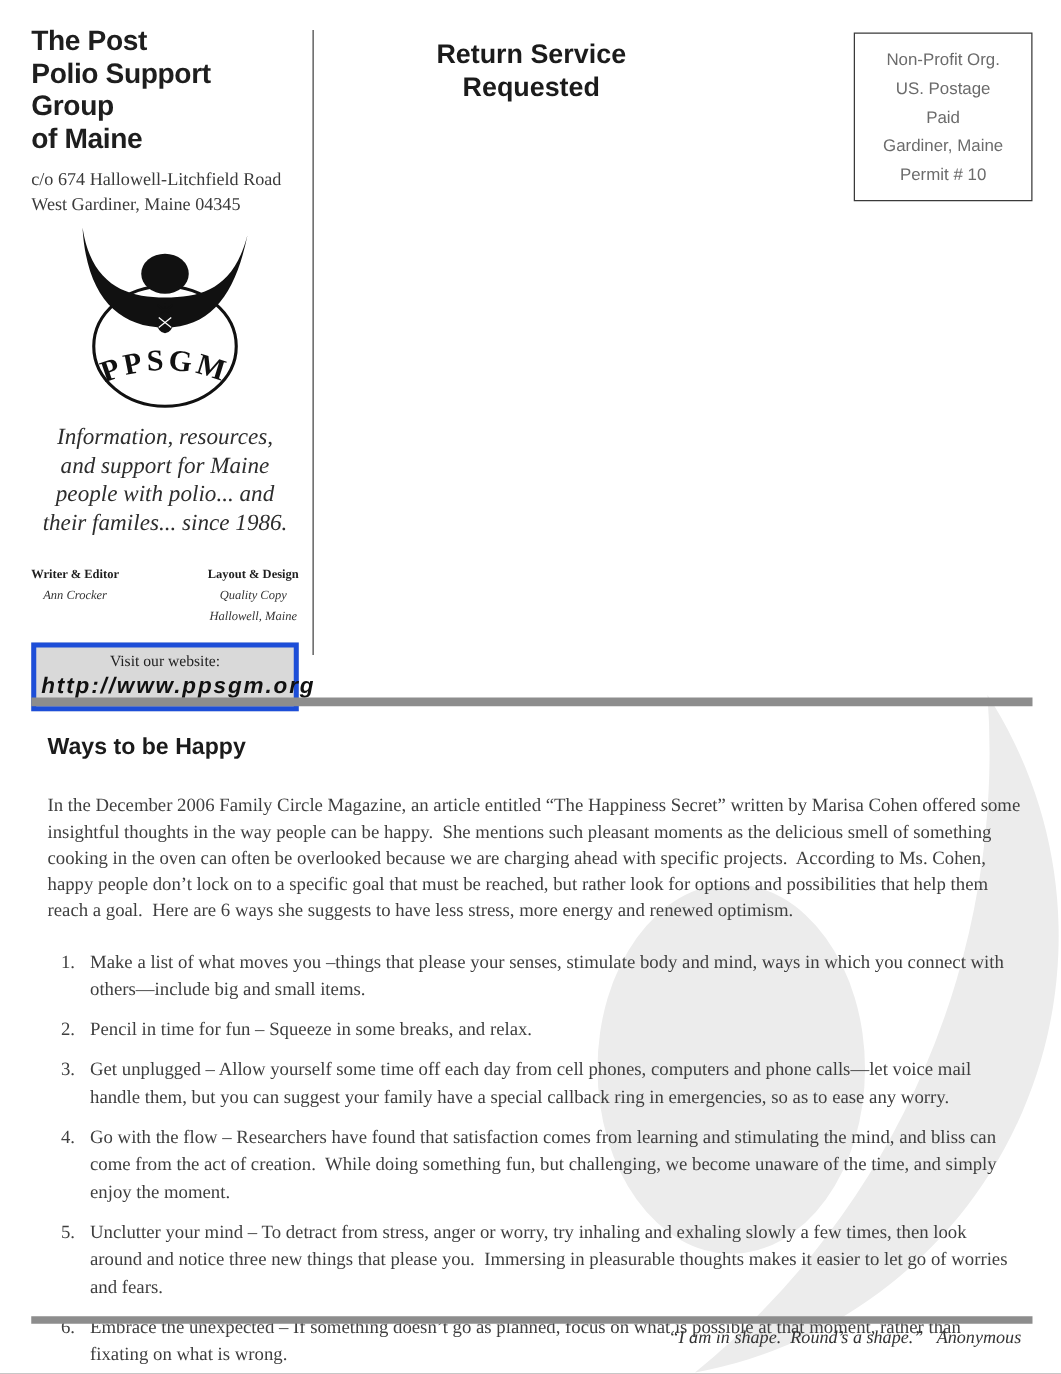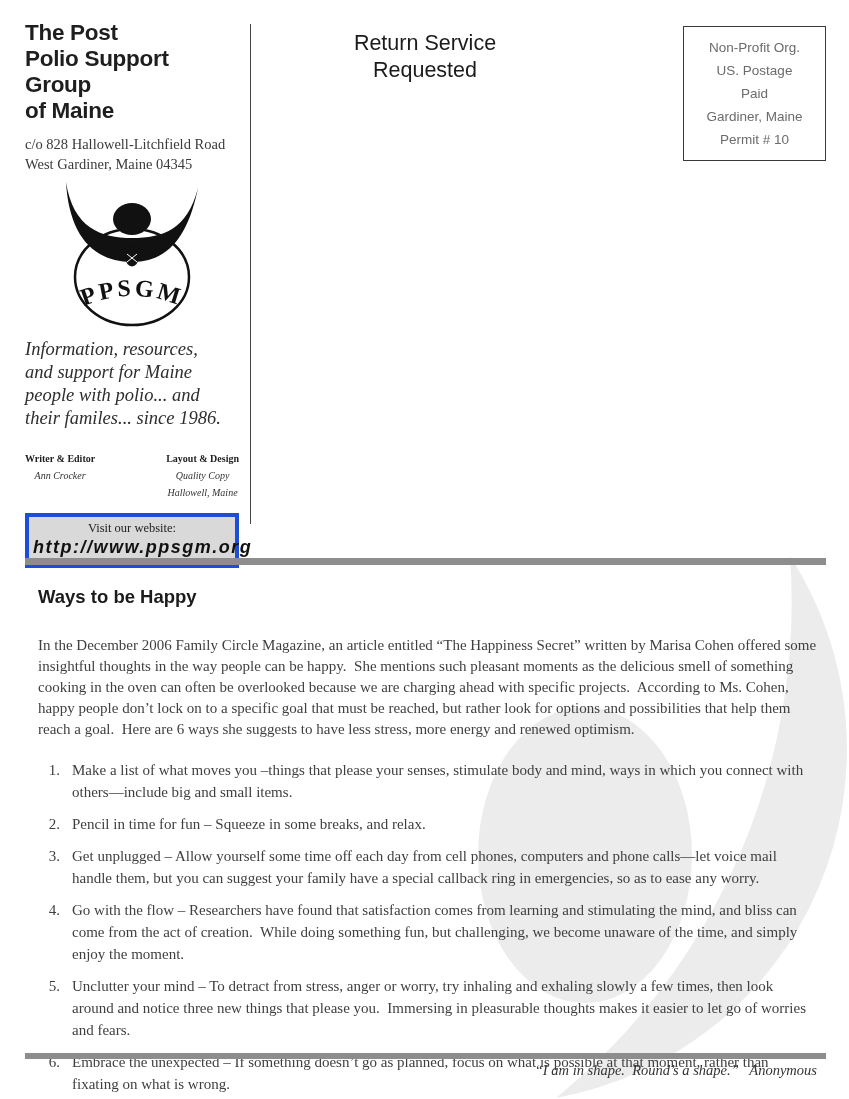--- a/index.html
+++ b/index.html
@@ -16,42 +16,42 @@
   
   .masthead-left{position:absolute;left:25px;top:20px;width:214px;z-index:1;}
   .org-name{
     font-family:"Liberation Sans", sans-serif;
     font-weight:700;font-size:22.5px;line-height:26px;
     color:#1e1e1e;letter-spacing:-0.3px;
   }
   .org-address{margin-top:10px;font-size:14.5px;line-height:20px;color:#3a3a3a;}
   .logo-wrap{width:150px;margin:6px auto 0 auto;}
   .tagline{
-    margin-top:4px;text-align:left;font-style:italic;
+    margin-top:4px;text-align:center;font-style:italic;
     font-size:18.5px;line-height:23px;color:#2e2e2e;
   }
   .credits{margin-top:20px;display:flex;justify-content:space-between;font-size:10px;line-height:17px;}
   .credit-col{text-align:center;}
   .credit-label{font-weight:700;color:#1e1e1e;}
   .credit-val{font-style:italic;color:#333;}
   .website-box{
     margin-top:12px;border:4px solid #1d4ed8;background:#d9d9d9;
     padding:4px 4px 6px 4px;text-align:center;
   }
   .website-label{font-size:12.5px;color:#222;}
   .website-url{
     font-family:"Liberation Sans", sans-serif;
     font-weight:700;font-style:italic;font-size:18px;
     letter-spacing:1.5px;color:#111;margin-top:1px;
   }
   .vrule{position:absolute;left:250px;top:24px;height:500px;width:0;border-left:1.5px solid #444;z-index:1;}
   .return-service{
     position:absolute;left:285px;top:30px;width:280px;z-index:1;
     text-align:center;font-family:"Liberation Sans", sans-serif;
-    font-weight:400;font-size:21.5px;line-height:27px;color:#1b1b1b;
+    font-weight:700;font-size:21.5px;line-height:27px;color:#1b1b1b;
   }
   .postage-box{
     position:absolute;left:683px;top:26px;width:143px;z-index:1;
     box-sizing:border-box;border:1.5px solid #3a3a3a;
     padding:9px 18px;text-align:center;
     font-family:"Liberation Sans", sans-serif;
     font-size:13.5px;line-height:23px;color:#6b6b6b;
   }
   
   .bar{position:absolute;left:25px;width:801px;background:#8d8d8d;z-index:1;}
@@ -87,21 +87,21 @@
     <ellipse cx="585" cy="855" rx="107" ry="148" fill="#ececec"></ellipse>
   </svg>
 
   <div class="masthead-left">
     <div class="org-name">
       <div>The Post</div>
       <div>Polio Support Group</div>
       <div>of Maine</div>
     </div>
     <div class="org-address">
-      <div>c/o 828 Hallowell-Litchfield Road</div>
+      <div>c/o 674 Hallowell-Litchfield Road</div>
       <div>West Gardiner, Maine 04345</div>
     </div>
 
     <div class="logo-wrap">
       <svg width="150" height="150" viewBox="0 0 150 150">
         <ellipse cx="75" cy="97" rx="57" ry="48" fill="#ffffff" stroke="#111" stroke-width="2.5"></ellipse>
         <path d="M 9 2 C 12 55 36 82 75 82 C 114 82 132 52 141 8
                  C 130 50 106 58 75 58 C 44 58 16 48 9 2 Z" fill="#111"></path>
         <ellipse cx="75" cy="39" rx="19" ry="16" fill="#111"></ellipse>
         <g stroke="#111" stroke-width="1.5" fill="none">

